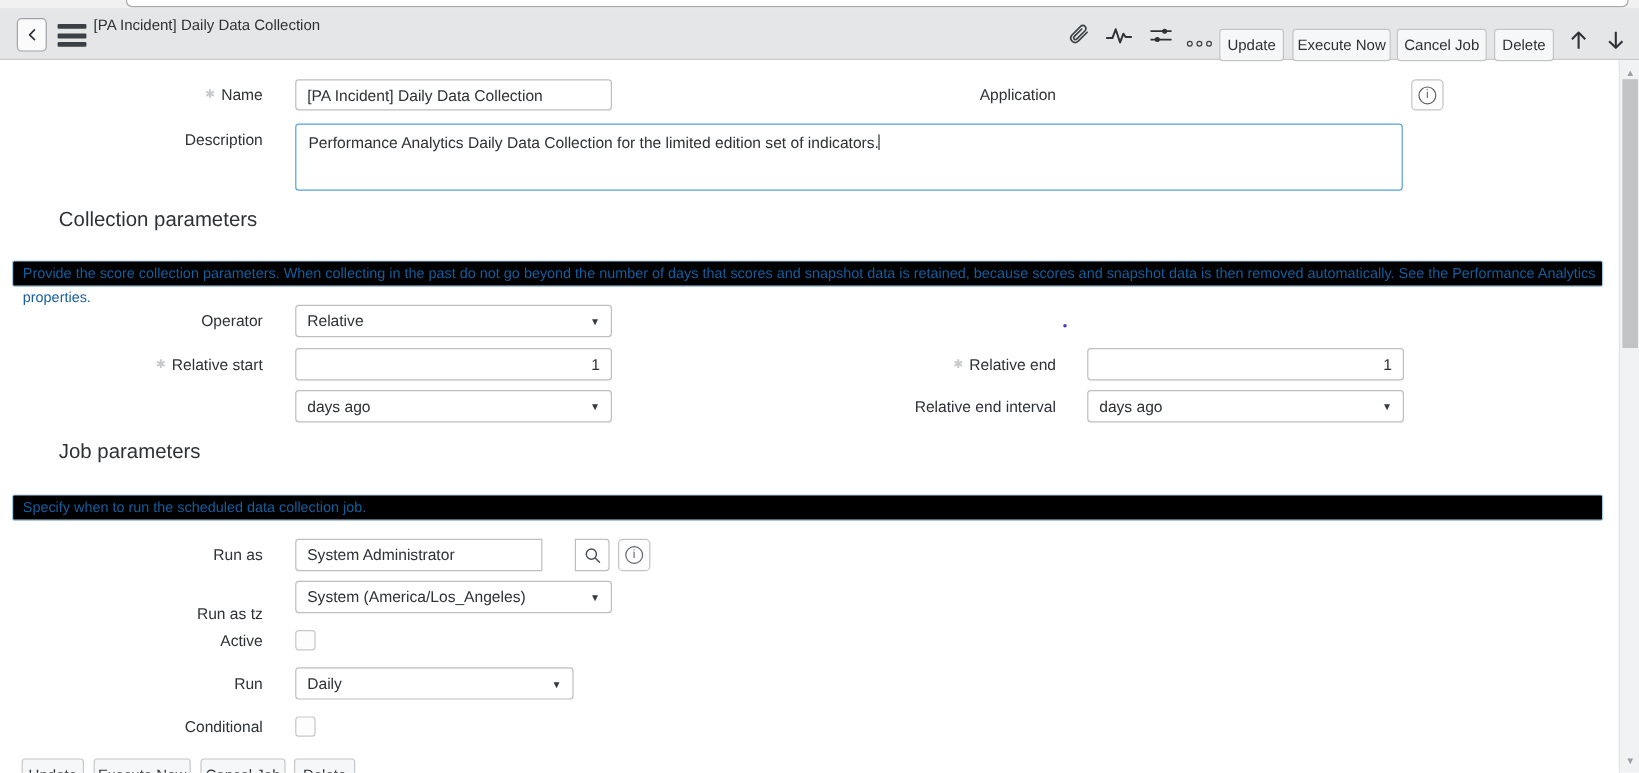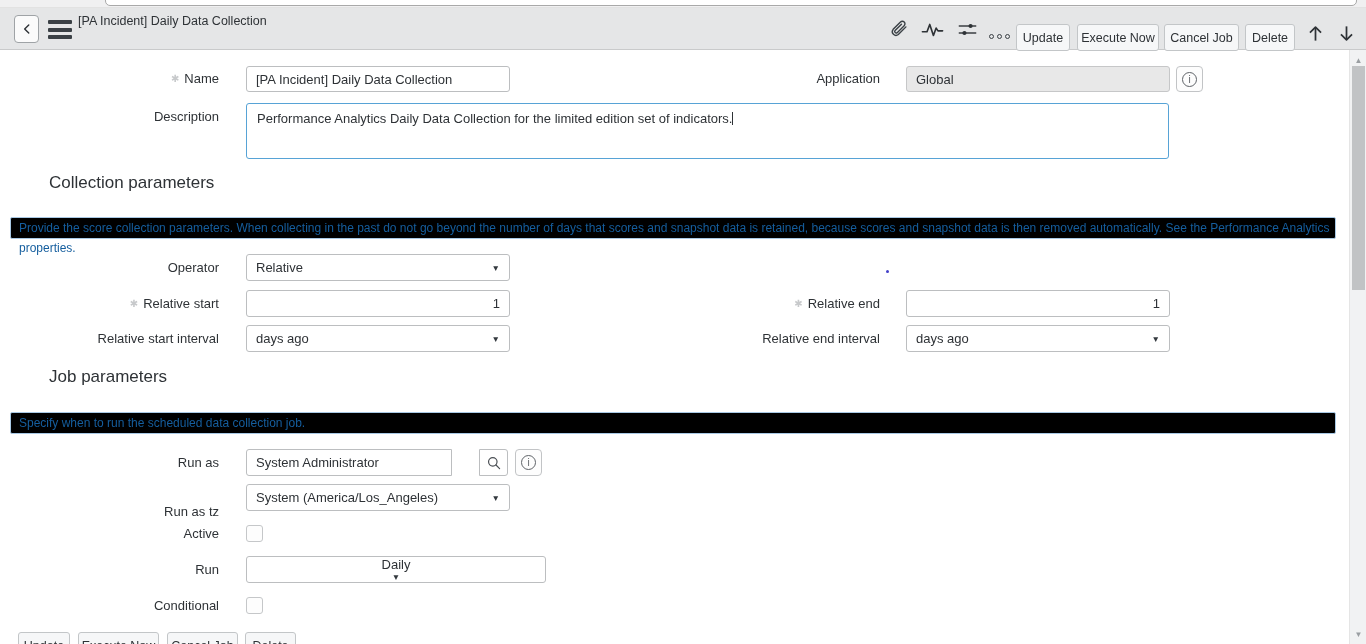--- a/index.html
+++ b/index.html
@@ -118,21 +118,20 @@
         </svg>
     </div>
   </div>
 
   <div class="lbl lblL" style="top:66px; line-height:26px;">
     <span class="req">✱</span><span>Name</span>
   </div>
   <div class="inp" style="left:246px; top:66px; width:264px; height:26px;">[PA Incident] Daily Data Collection</div>
 
   <div class="lbl lblR" style="top:66px; line-height:26px;">Application</div>
-  <div class="inp ro" style="left:906px; top:66px; width:264px; height:26px;">Global</div>
   <div class="sqbtn" style="left:1176px; top:66px; height:26px;">
       <span class="ci">i</span>
     </div>
 
   <div class="lbl lblL" style="top:109px;">Description</div>
   <div class="ta"><span>Performance Analytics Daily Data Collection for the limited edition set of indicators.</span><span class="cursorbar"></span></div>
 
   <div class="sect" style="top:173px;">Collection parameters</div>
   <div class="note" style="top:217px;">Provide the score collection parameters. When collecting in the past do not go beyond the number of days that scores and snapshot data is retained, because scores and snapshot data is then removed automatically. See the Performance Analytics properties.</div>
 
@@ -146,21 +145,20 @@
   <div class="lbl lblL" style="top:290px; line-height:27px;">
     <span class="req">✱</span><span>Relative start</span>
   </div>
   <div class="inp num" style="left:246px; top:290px; width:264px; height:27px;">1</div>
 
   <div class="lbl lblR" style="top:290px; line-height:27px;">
     <span class="req">✱</span><span>Relative end</span>
   </div>
   <div class="inp num" style="left:906px; top:290px; width:264px; height:27px;">1</div>
 
-  <div class="lbl lblL" style="top:325px; line-height:27px;">Relative start interval</div>
   <div class="sel" style="left:246px; top:325px; width:264px; height:27px;">
     <span>days ago</span>
     <span class="caretdn">▼</span>
   </div>
 
   <div class="lbl lblR" style="top:325px; line-height:27px;">Relative end interval</div>
   <div class="sel" style="left:906px; top:325px; width:264px; height:27px;">
     <span>days ago</span>
     <span class="caretdn">▼</span>
   </div>
@@ -183,21 +181,21 @@
   <div class="lbl lblL" style="top:498px; line-height:27px;">Run as tz</div>
   <div class="sel" style="left:246px; top:484px; width:264px; height:27px;">
     <span>System (America/Los_Angeles)</span>
     <span class="caretdn">▼</span>
   </div>
 
   <div class="lbl lblL" style="top:525px; line-height:17px;">Active</div>
   <div class="chk" style="left:246px; top:525px;"></div>
 
   <div class="lbl lblL" style="top:556px; line-height:27px;">Run</div>
-  <div class="sel" style="left:246px; top:556px; width:300px; height:27px;flex-direction:column;">
+  <div class="sel" style="left:246px; top:556px; width:232px; height:27px;">
     <span>Daily</span>
     <span class="caretdn">▼</span>
   </div>
 
   <div class="lbl lblL" style="top:597px; line-height:17px;">Conditional</div>
   <div class="chk" style="left:246px; top:597px;"></div>
 
   <button class="fbtn" style="left:18px; width:52px;">Update</button>
   <button class="fbtn" style="left:78px; width:81px;">Execute Now</button>
   <button class="fbtn" style="left:167px; width:71px;">Cancel Job</button>

